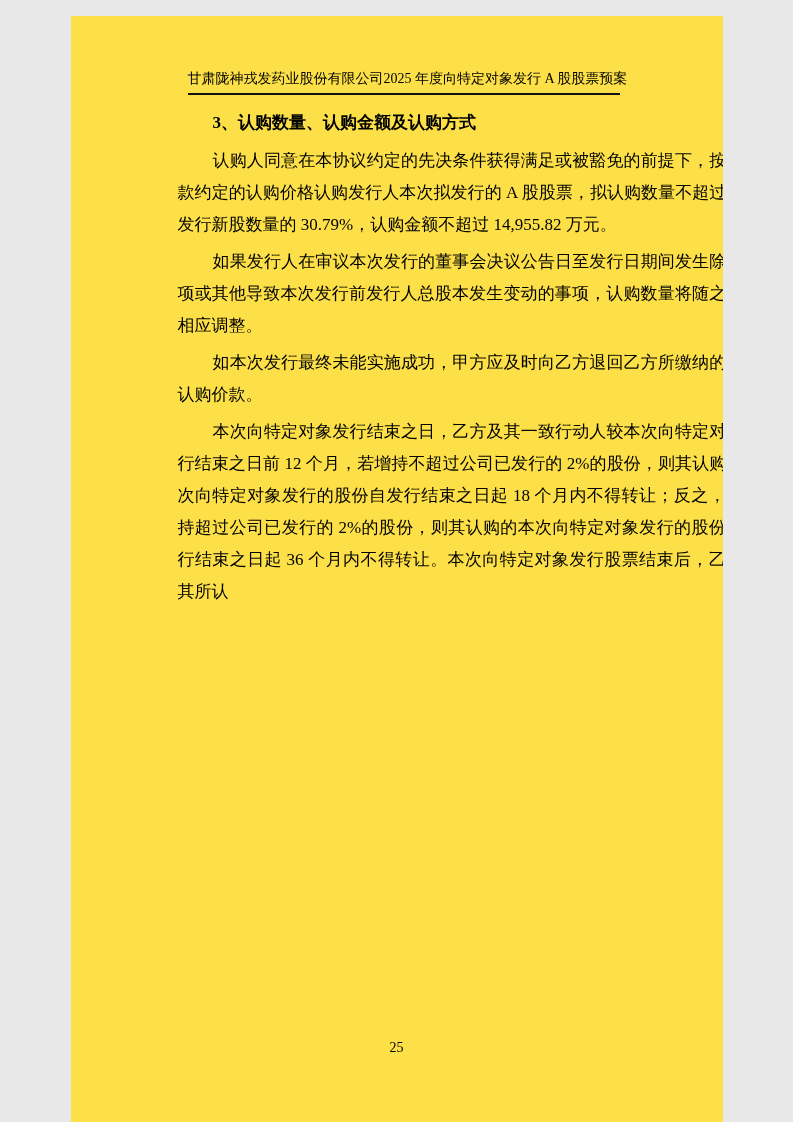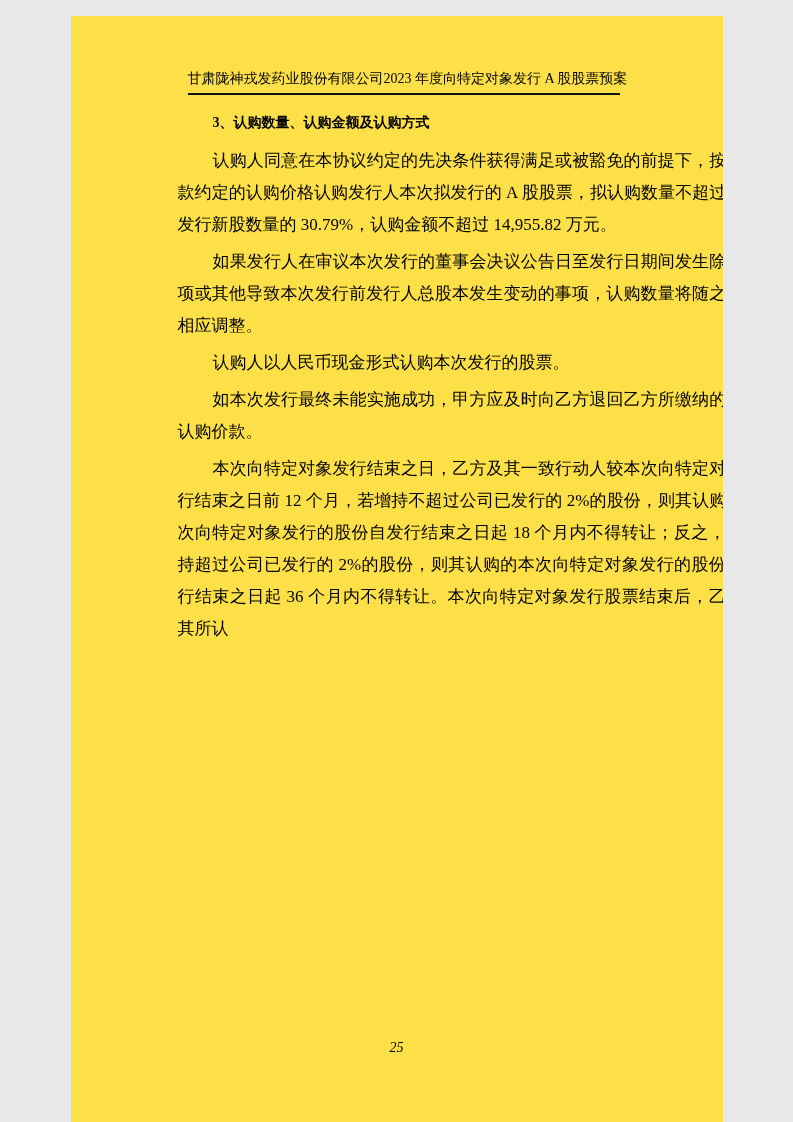--- a/index.html
+++ b/index.html
@@ -39,52 +39,50 @@
     font-size: 17px;
     line-height: 32px;
     text-align: justify;
   }
   .page-body p.doc-para {
     margin: 0 0 5px 0;
     text-indent: 35px;
   }
   .page-body h3.doc-heading {
     margin: 3px 0 6px 0;
-    font-size: 14px;
+    font-size: 17px;
     line-height: 32px;
     font-weight: bold;
     text-indent: 35px;
     text-align: left;
   }
   .page-footer {
     position: absolute;
     left: 0;
     right: 0;
     top: 1023px;
     text-align: center;
     font-size: 14px;
     line-height: 18px;
-    font-style: italic;
   }
 </style>
 </head>
 <body>
 
 <div class="page">
 
   <div class="page-header">
     <span class="header-left">甘肃陇神戎发药业股份有限公司</span>
-    <span class="header-right">2023 年度向特定对象发行 A 股股票预案</span>
+    <span class="header-right">2025 年度向特定对象发行 A 股股票预案</span>
   </div>
 
   <div class="page-body">
     <h3 class="doc-heading">3、认购数量、认购金额及认购方式</h3>
     <p class="doc-para">认购人同意在本协议约定的先决条件获得满足或被豁免的前提下，按照前款约定的认购价格认购发行人本次拟发行的 A 股股票，拟认购数量不超过本次发行新股数量的 30.79%，认购金额不超过 14,955.82 万元。</p>
     <p class="doc-para">如果发行人在审议本次发行的董事会决议公告日至发行日期间发生除权事项或其他导致本次发行前发行人总股本发生变动的事项，认购数量将随之作出相应调整。</p>
-    <p class="doc-para">认购人以人民币现金形式认购本次发行的股票。</p>
     <p class="doc-para">如本次发行最终未能实施成功，甲方应及时向乙方退回乙方所缴纳的现金认购价款。</p>
     <p class="doc-para">本次向特定对象发行结束之日，乙方及其一致行动人较本次向特定对象发行结束之日前 12 个月，若增持不超过公司已发行的 2%的股份，则其认购的本次向特定对象发行的股份自发行结束之日起 18 个月内不得转让；反之，若增持超过公司已发行的 2%的股份，则其认购的本次向特定对象发行的股份自发行结束之日起 36 个月内不得转让。本次向特定对象发行股票结束后，乙方就其所认</p>
   </div>
 
   <div class="page-footer">
     <span>25</span>
   </div>
 
 </div>
 

